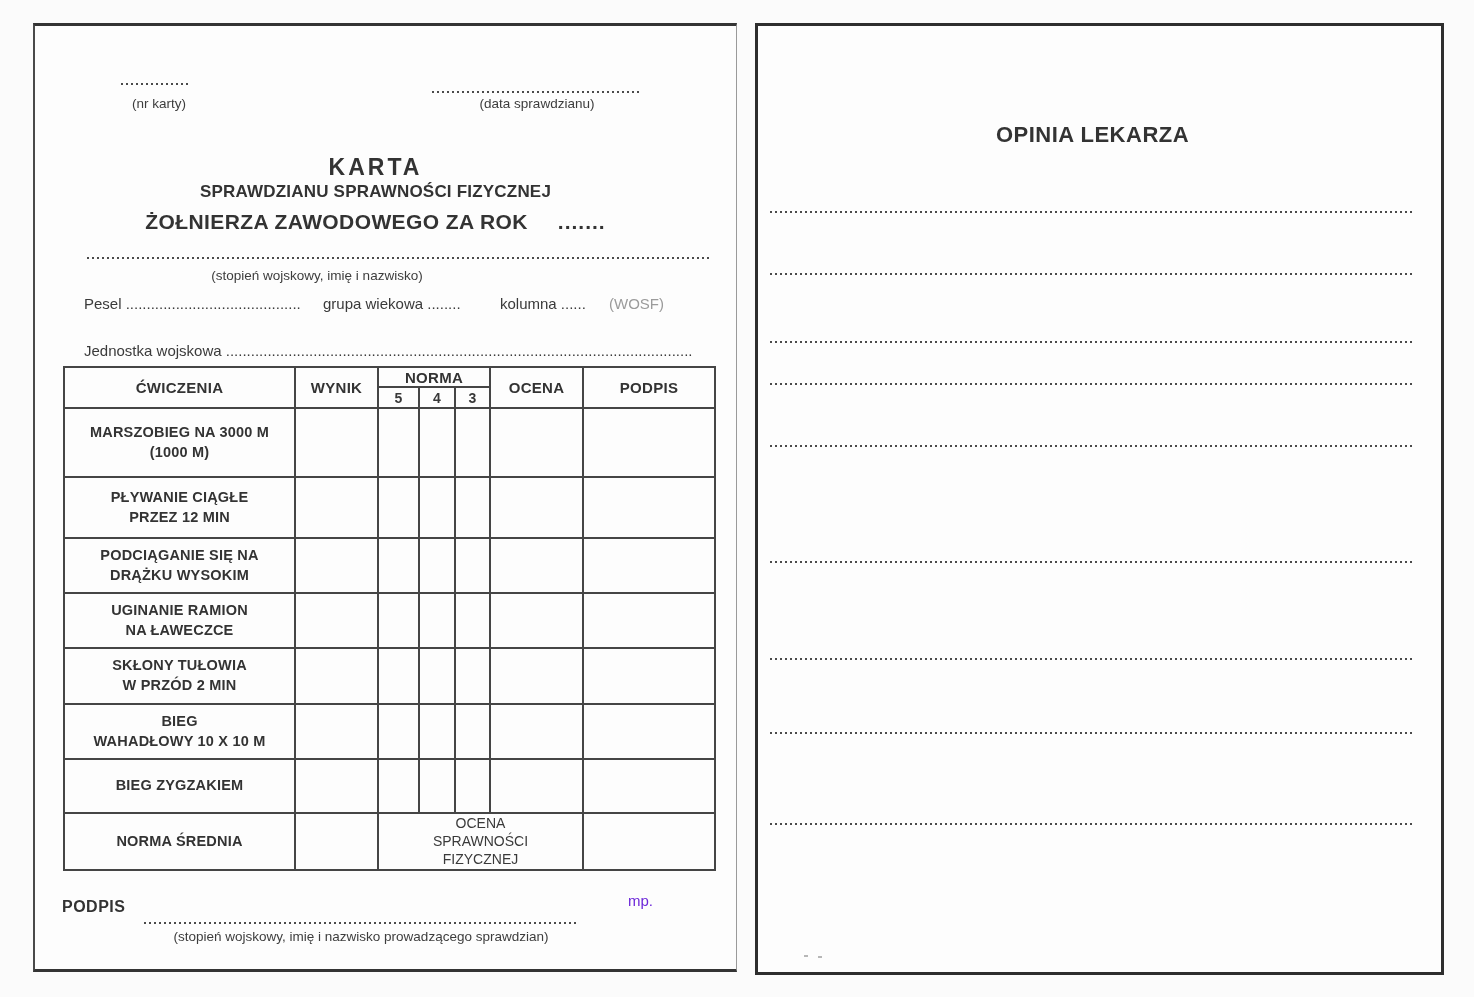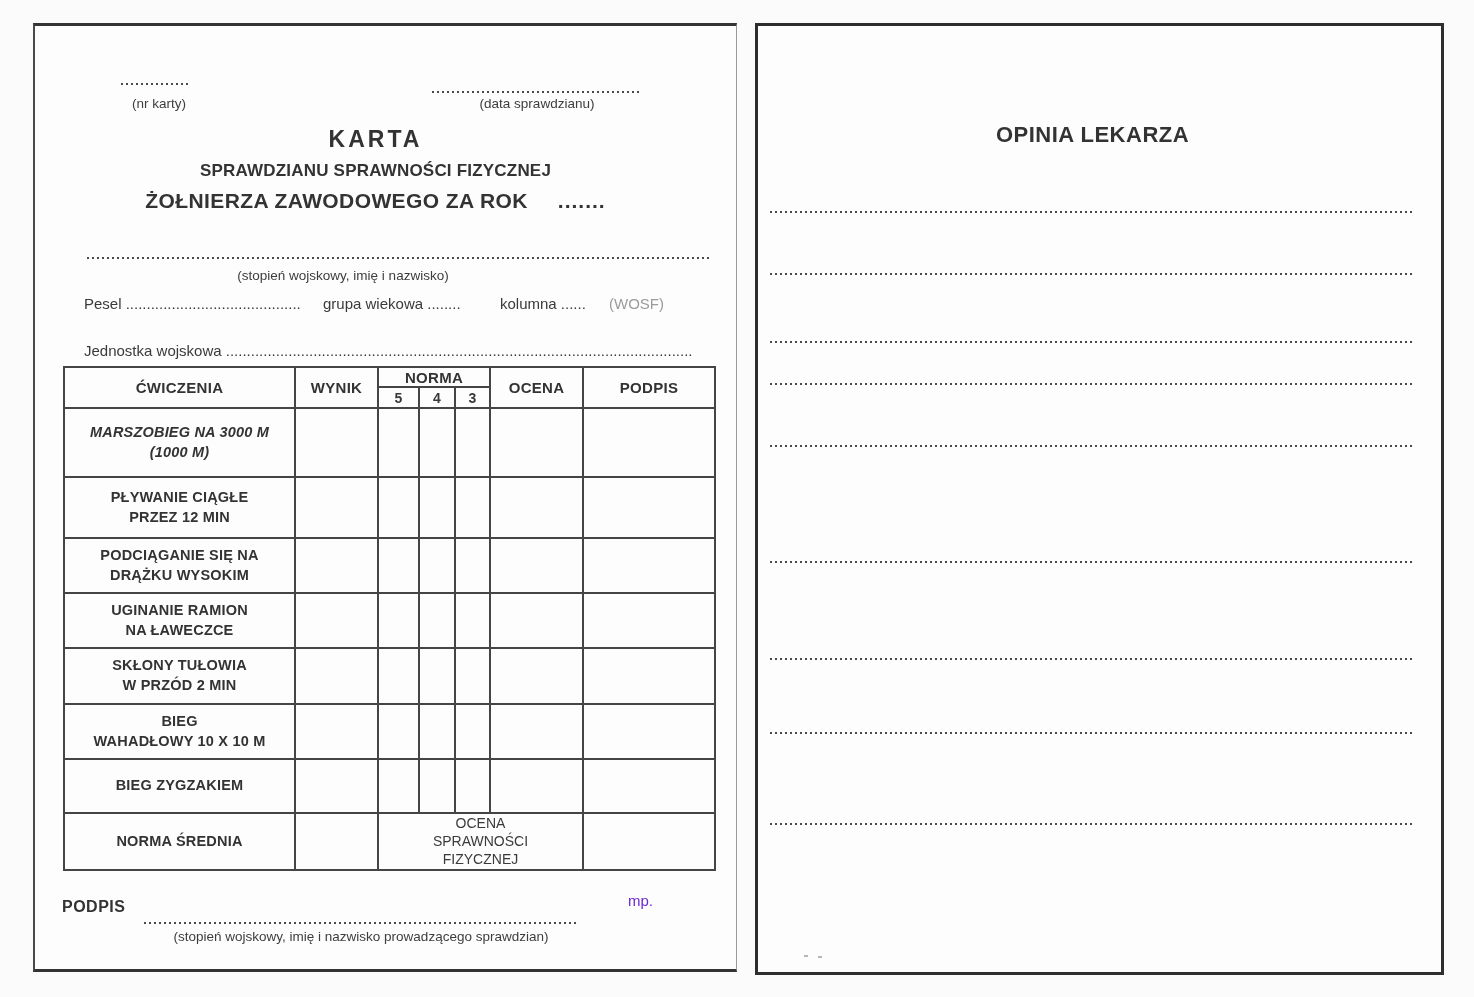--- a/index.html
+++ b/index.html
@@ -37,22 +37,22 @@
   .dotline {
     position: absolute; height: 2px;
     background: repeating-linear-gradient(to right, #4a4a4a 0 2px, transparent 2px 5px);
   }
 
   .small-label { font-size: 13.5px; color: #3d3d3d; }
   .center { text-align: center; }
 
   
   .title-block { left: 0; right: 0; top: 100px; text-align: center; padding-right: 20px; }
-  .t1 { font-size: 23px; font-weight: bold; letter-spacing: 3px; color: #333; }
-  .t2 { font-size: 17px; font-weight: bold; margin-top: 8px; letter-spacing: 0.2px; color: #333; }
+  .t1 { font-size: 23px; font-weight: bold; letter-spacing: 3px; color: #333; margin-top: 28px; }
+  .t2 { font-size: 17px; font-weight: bold; margin-top: 1px; letter-spacing: 0.2px; color: #333; }
   .t3 { font-size: 21px; font-weight: bold; margin-top: 8px; letter-spacing: 0.4px; color: #333; }
   .t3-dots { margin-left: 30px; letter-spacing: 1px; }
 
   .field-row { font-size: 15px; color: #3a3a3a; }
   .muted { color: #9b9b9b; }
 
   
   .tbl-wrap { left: 28px; top: 340px; }
   table.fit {
     border-collapse: collapse; table-layout: fixed; width: 651px;
@@ -63,21 +63,21 @@
     padding: 0; margin: 0;
     text-align: center; vertical-align: middle;
     overflow: hidden;
   }
   th.h { font-size: 15px; font-weight: bold; color: #333; letter-spacing: 0.3px; }
   th.sub { font-size: 14px; font-weight: bold; }
   td.ex { font-size: 14.5px; font-weight: bold; white-space: pre-line; line-height: 1.35; color: #333; letter-spacing: 0.2px; }
   td.merged { font-size: 14px; font-weight: normal; white-space: pre-line; line-height: 1.3; color: #3a3a3a; }
   thead tr:nth-child(1) { height: 20px; padding-left: 13px; }
   thead tr:nth-child(2) { height: 21px; }
-  tbody tr:nth-child(1) { height: 69px; font-style: italic; }
+  tbody tr:nth-child(1) { height: 69px; }
   tbody tr:nth-child(2) { height: 61px; }
   tbody tr:nth-child(3) { height: 55px; }
   tbody tr:nth-child(4) { height: 55px; }
   tbody tr:nth-child(5) { height: 56px; }
   tbody tr:nth-child(6) { height: 55px; margin-top: 39px; }
   tbody tr:nth-child(7) { height: 54px; margin-top: 40px; }
   tbody tr:nth-child(8) { height: 54px; }
 
   .podpis-label { left: 27px; top: 872px; font-size: 16px; font-weight: bold; letter-spacing: 0.5px; color: #333; }
   .mp-label { left: 593px; top: 866px; font-size: 15px; color: #6d28d9; }
@@ -104,21 +104,21 @@
 
     <div class="abs title-block">
       <div class="t1">KARTA</div>
       <div class="t2">SPRAWDZIANU SPRAWNOŚCI FIZYCZNEJ</div>
       <div class="t3">
         <span>ŻOŁNIERZA ZAWODOWEGO ZA ROK</span><span class="t3-dots">.......</span>
       </div>
     </div>
 
     <div class="dotline" style="left:52px; top:231px; width:624px;"></div>
-    <div class="abs small-label center" style="left:58px; top:242px; width:500px;">(stopień wojskowy, imię i nazwisko)</div>
+    <div class="abs small-label center" style="left:32px; top:242px; width:500px;">(stopień wojskowy, imię i nazwisko)</div>
 
     <div class="abs field-row" style="left:49px; top:316px; width:640px; white-space:nowrap; overflow:hidden;">Jednostka wojskowa ................................................................................................................</div>
 
     <div class="abs field-row" style="left:0; top:269px; width:704px; height:20px;">
       <span class="abs" style="left:49px;">Pesel ..........................................</span>
       <span class="abs" style="left:288px;">grupa wiekowa ........</span>
       <span class="abs" style="left:465px;">kolumna ......</span>
       <span class="abs muted" style="left:574px;">(WOSF)</span>
     </div>
 

